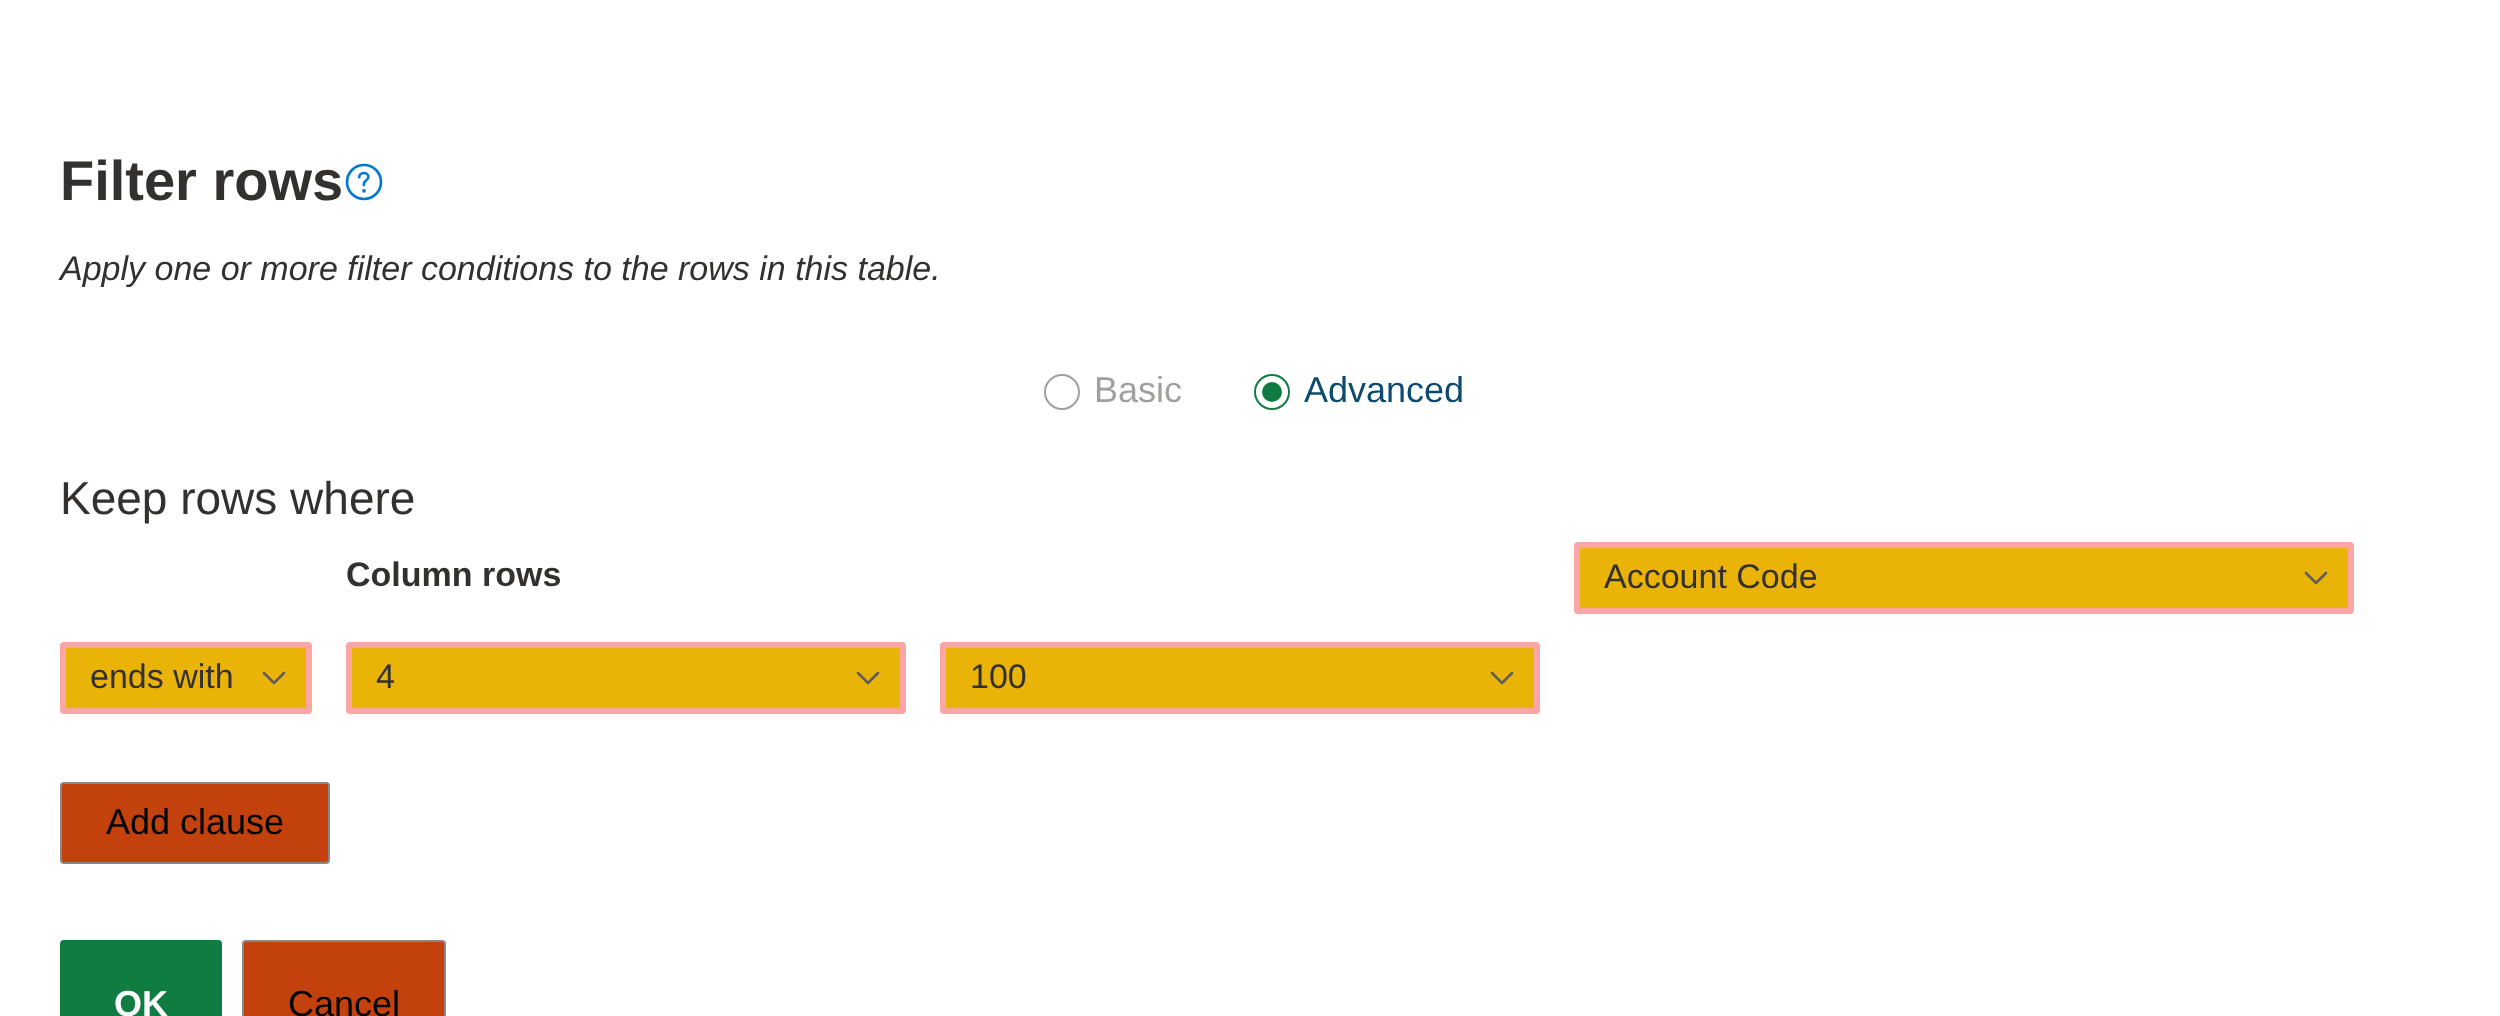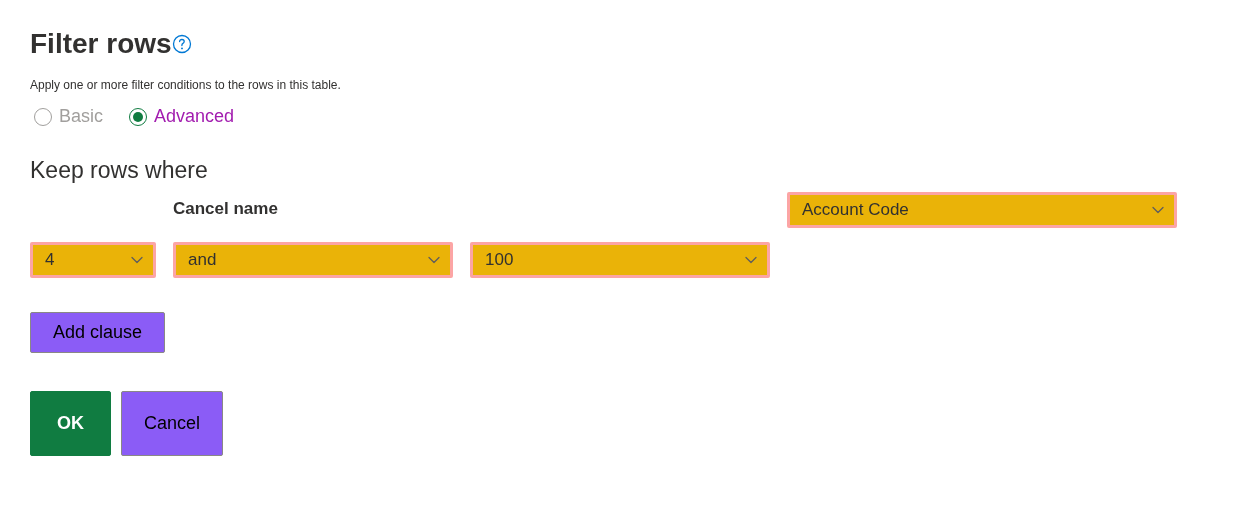--- a/index.html
+++ b/index.html
@@ -7,44 +7,47 @@
     margin: 0;
     padding: 28px 30px;
     font-family: "Segoe UI", -apple-system, BlinkMacSystemFont, sans-serif;
     color: #323130;
     background: #ffffff;
     width: 1250px;
   }
   .title-row {
     display: flex;
     align-items: center;
+    margin-top: 47px;
   }
   .title {
     font-size: 28px;
     font-weight: 600;
     margin: 0;
   }
   .help-icon {
     width: 20px;
     height: 20px;
     color: #0078d4;
     display:flex;
     align-items:center;
   }
   .subtitle {
-    font-size: 12px;
+    font-size: 17px;
     margin: 18px 0 0 0;
     color: #323130;
+    font-style: italic;
   }
   .radio-row {
     display: flex;
     align-items: center;
-    gap: 26px;
-    margin-top: 14px;
+    gap: 36px;
+    margin-top: 40px;
     padding-left: 4px;
+    justify-content: center;
   }
   .radio {
     display: flex;
     align-items: center;
     gap: 7px;
     font-size: 18px;
     cursor: pointer;
   }
   .radio-circle {
     width: 18px;
@@ -57,21 +60,21 @@
     flex-shrink:0;
   }
   .radio.disabled { color: #a19f9d; cursor: default; }
   .radio.selected .radio-circle { border-color: #107c41; }
   .radio.selected .radio-dot {
     width: 10px;
     height: 10px;
     border-radius: 50%;
     background: #107c41;
   }
-  .radio.selected .radio-label { color: #a21caf; }
+  .radio.selected .radio-label { color: #0c4a6e; }
   .keep-where {
     font-size: 23px;
     margin-top: 30px;
   }
   .grid {
     display: grid;
     grid-template-columns: 126px 280px 300px 390px;
     column-gap: 17px;
     row-gap: 14px;
     margin-top: 8px;
@@ -103,21 +106,21 @@
     display:flex;
   }
   .spacer-cell { height: 1px; }
   .actions {
     margin-top: 34px;
   }
   .btn {
     font-size: 18px;
     padding: 9px 22px;
     border: 1px solid #8a8886;
-    background: #8b5cf6;
+    background: #c2410c;
     border-radius: 2px;
     cursor: pointer;
     font-family: inherit;
   }
   .footer {
     position: relative;
     margin-top: 38px;
     display: flex;
     justify-content: flex-start;
     gap: 10px;
@@ -162,48 +165,48 @@
       </span>
     <span class="radio-label">Advanced</span>
   </div>
 </div>
 
 <div class="keep-where">Keep rows where</div>
 
 <div class="grid">
 
   <div class="spacer-cell"></div>
-  <div class="col-header">Cancel name</div>
+  <div class="col-header">Column rows</div>
 
   <div class="spacer-cell"></div>
   <div class="combo">
     <span>Account Code</span>
     <span class="chev">
       <svg width="16" height="16" viewBox="0 0 16 16">
           <path d="M3 5.5 L8 10.5 L13 5.5" stroke="#605e5c" stroke-width="1.3" fill="none" stroke-linecap="round" stroke-linejoin="round"></path>
         </svg>
     </span>
   </div>
   <div class="combo">
+    <span>ends with</span>
+    <span class="chev">
+      <svg width="16" height="16" viewBox="0 0 16 16">
+          <path d="M3 5.5 L8 10.5 L13 5.5" stroke="#605e5c" stroke-width="1.3" fill="none" stroke-linecap="round" stroke-linejoin="round"></path>
+        </svg>
+    </span>
+  </div>
+  <div class="combo">
     <span>4</span>
     <span class="chev">
       <svg width="16" height="16" viewBox="0 0 16 16">
           <path d="M3 5.5 L8 10.5 L13 5.5" stroke="#605e5c" stroke-width="1.3" fill="none" stroke-linecap="round" stroke-linejoin="round"></path>
         </svg>
     </span>
   </div>
 
-  <div class="combo">
-    <span>and</span>
-    <span class="chev">
-      <svg width="16" height="16" viewBox="0 0 16 16">
-          <path d="M3 5.5 L8 10.5 L13 5.5" stroke="#605e5c" stroke-width="1.3" fill="none" stroke-linecap="round" stroke-linejoin="round"></path>
-        </svg>
-    </span>
-  </div>
   <div class="combo">
     <span>100</span>
     <span class="chev">
       <svg width="16" height="16" viewBox="0 0 16 16">
           <path d="M3 5.5 L8 10.5 L13 5.5" stroke="#605e5c" stroke-width="1.3" fill="none" stroke-linecap="round" stroke-linejoin="round"></path>
         </svg>
     </span>
   </div>
 </div>
 

